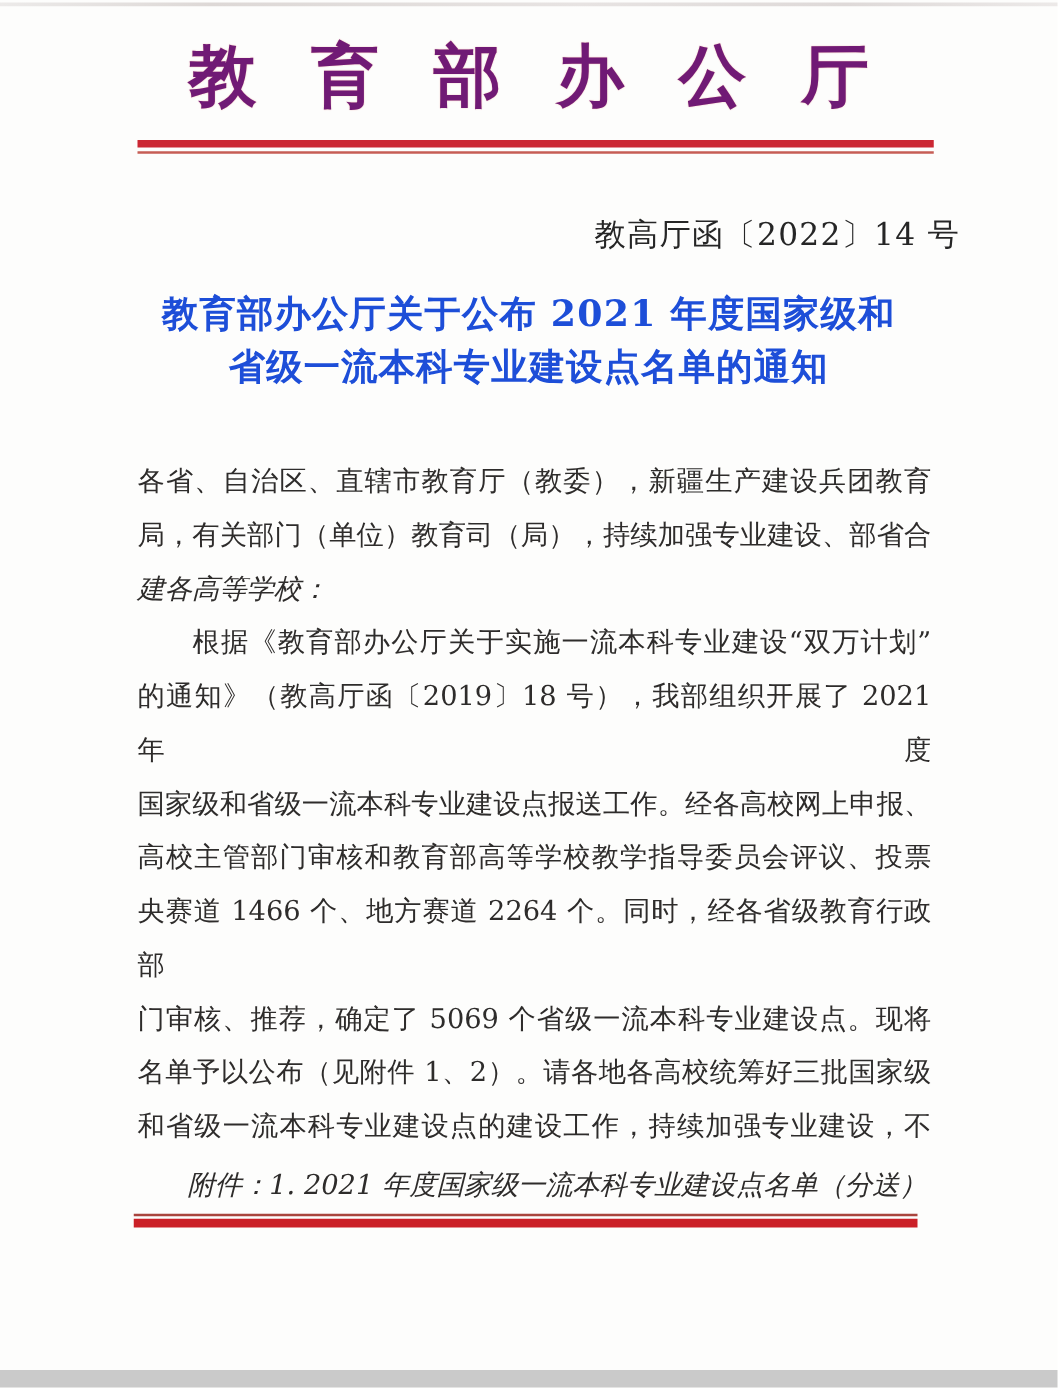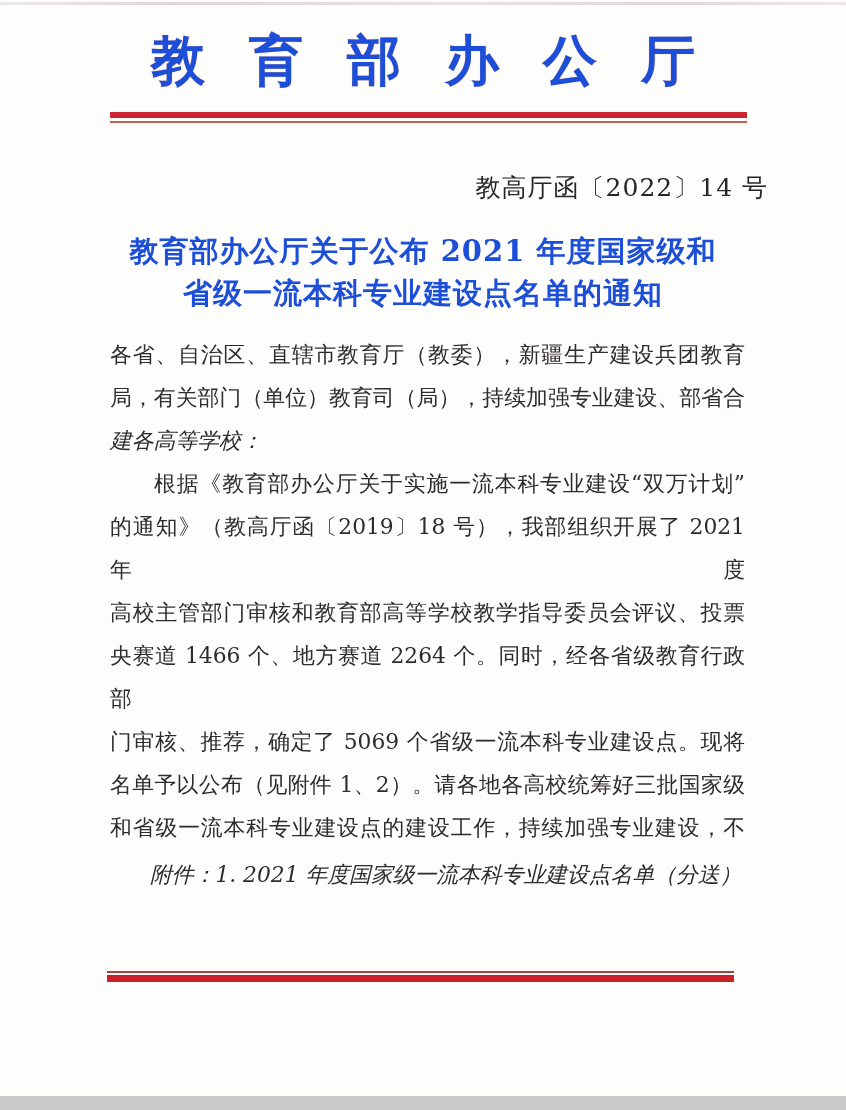--- a/index.html
+++ b/index.html
@@ -17,21 +17,21 @@
   
   .top-edge{
     position:absolute;top:2px;left:0;width:846px;height:3px;
     background:linear-gradient(90deg,#eceae9,#ddd8d6 20%,#e7e3e2 55%,#ded9d8 80%,#ece9e8);
   }
   
   .letterhead{
     position:absolute;top:26px;left:0;width:846px;
     text-align:center;
     font-size:54px;line-height:68px;font-weight:bold;
-    color:#1d4ed8;
+    color:#701a75;
     letter-spacing:44px;padding-left:44px;box-sizing:border-box;
     text-shadow:0 0 1px rgba(208,52,42,.45);
   }
   
   .rule-top{position:absolute;top:112px;left:110px;width:637px;}
   .rule-top .thick{height:6px;background:#cb2733;}
   .rule-top .gap{height:3px;}
   .rule-top .thin{height:2px;background:#c65e55;}
   
   .doc-number{
@@ -43,21 +43,21 @@
   
   .title{
     position:absolute;top:230px;left:0;width:846px;margin:0;
     text-align:center;
     font-size:29px;line-height:42px;font-weight:bold;
     color:#1d4ed8;letter-spacing:1px;
   }
   .title .title-line{display:block;}
   
   .textcol{
-    position:absolute;top:333px;left:110px;width:635px;
+    position:absolute;top:364px;left:110px;width:635px;
     font-size:21.8px;line-height:43px;color:#2e2c2b;
   }
   .line{
     text-align:justify;
     text-align-last:justify;
   }
   .line.no-just{text-align:right;text-align-last:left;font-style:italic;}
   .line.indent{text-indent:44px;}
   .attachment{
     margin-top:4px;
@@ -101,20 +101,21 @@
 
     <div class="addressee">
       <div class="line">各省、自治区、直辖市教育厅（教委），新疆生产建设兵团教育</div>
       <div class="line">局，有关部门（单位）教育司（局），持续加强专业建设、部省合</div>
       <div class="line no-just">建各高等学校：</div>
     </div>
 
     <div class="bodypara">
       <div class="line indent">根据《教育部办公厅关于实施一流本科专业建设“双万计划”</div>
       <div class="line">的通知》（教高厅函〔2019〕18 号），我部组织开展了 2021 年度</div>
+      <div class="line">国家级和省级一流本科专业建设点报送工作。经各高校网上申报、</div>
       <div class="line">高校主管部门审核和教育部高等学校教学指导委员会评议、投票</div>
       <div class="line">央赛道 1466 个、地方赛道 2264 个。同时，经各省级教育行政部</div>
       <div class="line">门审核、推荐，确定了 5069 个省级一流本科专业建设点。现将</div>
       <div class="line">名单予以公布（见附件 1、2）。请各地各高校统筹好三批国家级</div>
       <div class="line">和省级一流本科专业建设点的建设工作，持续加强专业建设，不</div>
     </div>
 
     <div class="line no-just attachment">附件：1. 2021 年度国家级一流本科专业建设点名单（分送）</div>
   </div>
 

